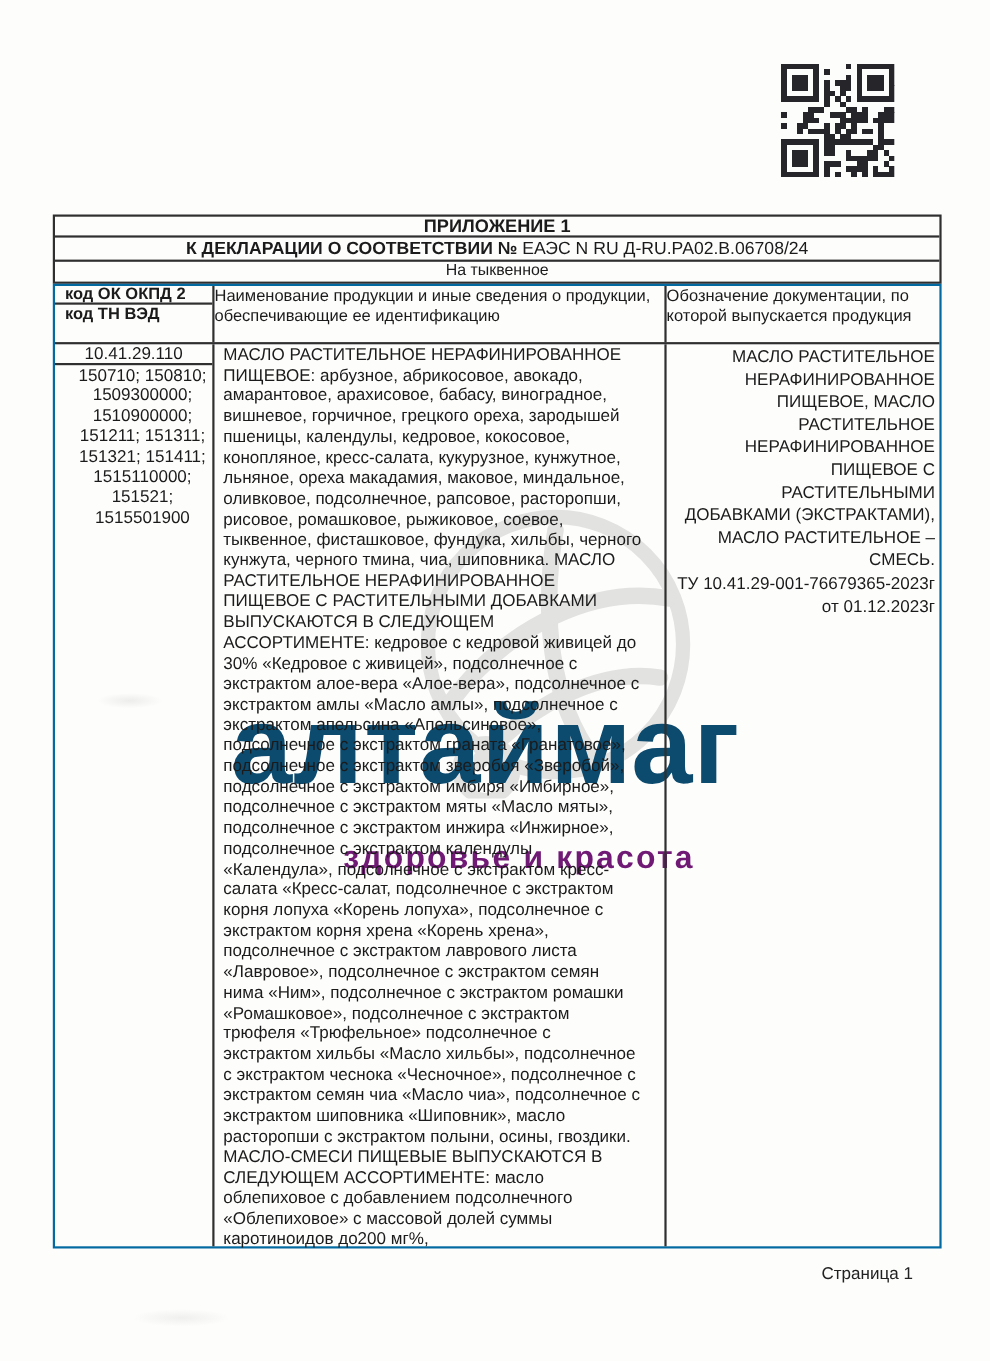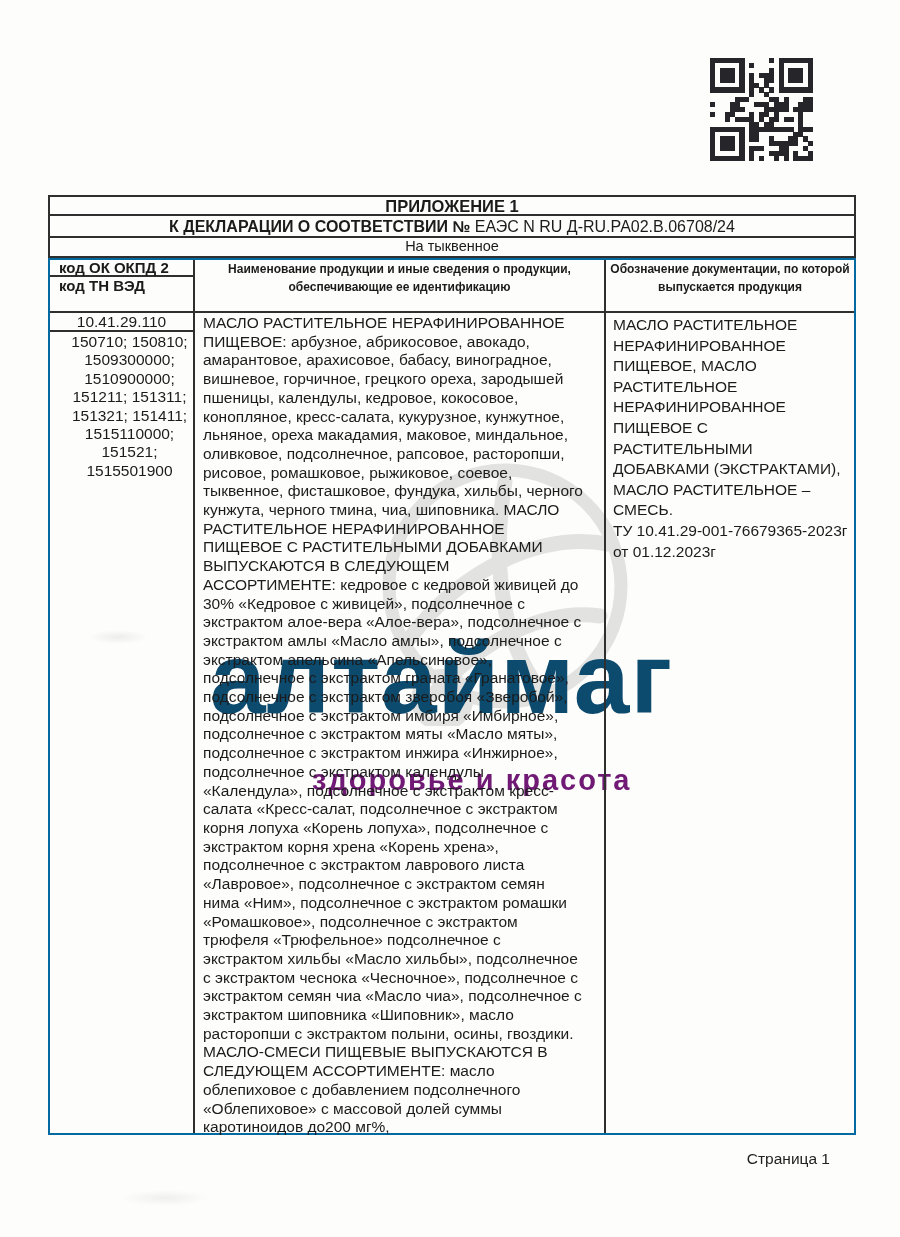--- a/index.html
+++ b/index.html
@@ -49,38 +49,38 @@
   }
   .head-row { display:flex; border-bottom:2px solid #2f2f2f; height:53px; }
   .body-row { display:flex; flex:1; min-height:0; }
   .c1 { width:145px; border-right:2px solid #2f2f2f; }
   .c2 { width:411px; border-right:2px solid #2f2f2f; }
   .c3 { flex:1; }
   .head-row .c1 { display:flex; flex-direction:column; font-weight:bold; font-size:15px; }
   .h-c1-top { height:17px; border-bottom:2px solid #2f2f2f; line-height:15px; padding-left:9px; }
   .h-c1-bot { padding:1px 0 0 9px; line-height:16px; }
   .head-row .c2, .head-row .c3 {
-    font-weight:bold; font-size:12px; text-align:center;
+    font-weight:normal; font-size:15px; 
     line-height:17.6px; padding-top:1px;
   }
   .okpd-cell {
     height:19px; border-bottom:2px solid #2f2f2f;
     text-align:center; font-size:15.5px; line-height:17px;
   }
   .tnved-cell {
     text-align:center; font-size:15.5px; line-height:18.4px;
     white-space:pre-line; padding-top:1px;padding-left:16px;
   }
   .desc-cell {
     font-size:15.5px; line-height:18.7px;
     padding:1px 20px 0 8px; text-align:left;
   }
   .doc-cell {
     font-size:15.5px; line-height:20.6px;
-    padding:2px 4px 0 7px; white-space:pre-line; text-align:left;
+    padding:2px 4px 0 7px; white-space:pre-line; text-align:right;
   }
 
   .footer {
     position:absolute; right:70px; top:1150px;
     font-size:15.5px; color:#222;
   }
 
   
   .smudge { position:absolute; border-radius:50%; pointer-events:none; z-index:3; }
   .s1 { left:88px; top:630px; width:60px; height:14px;

